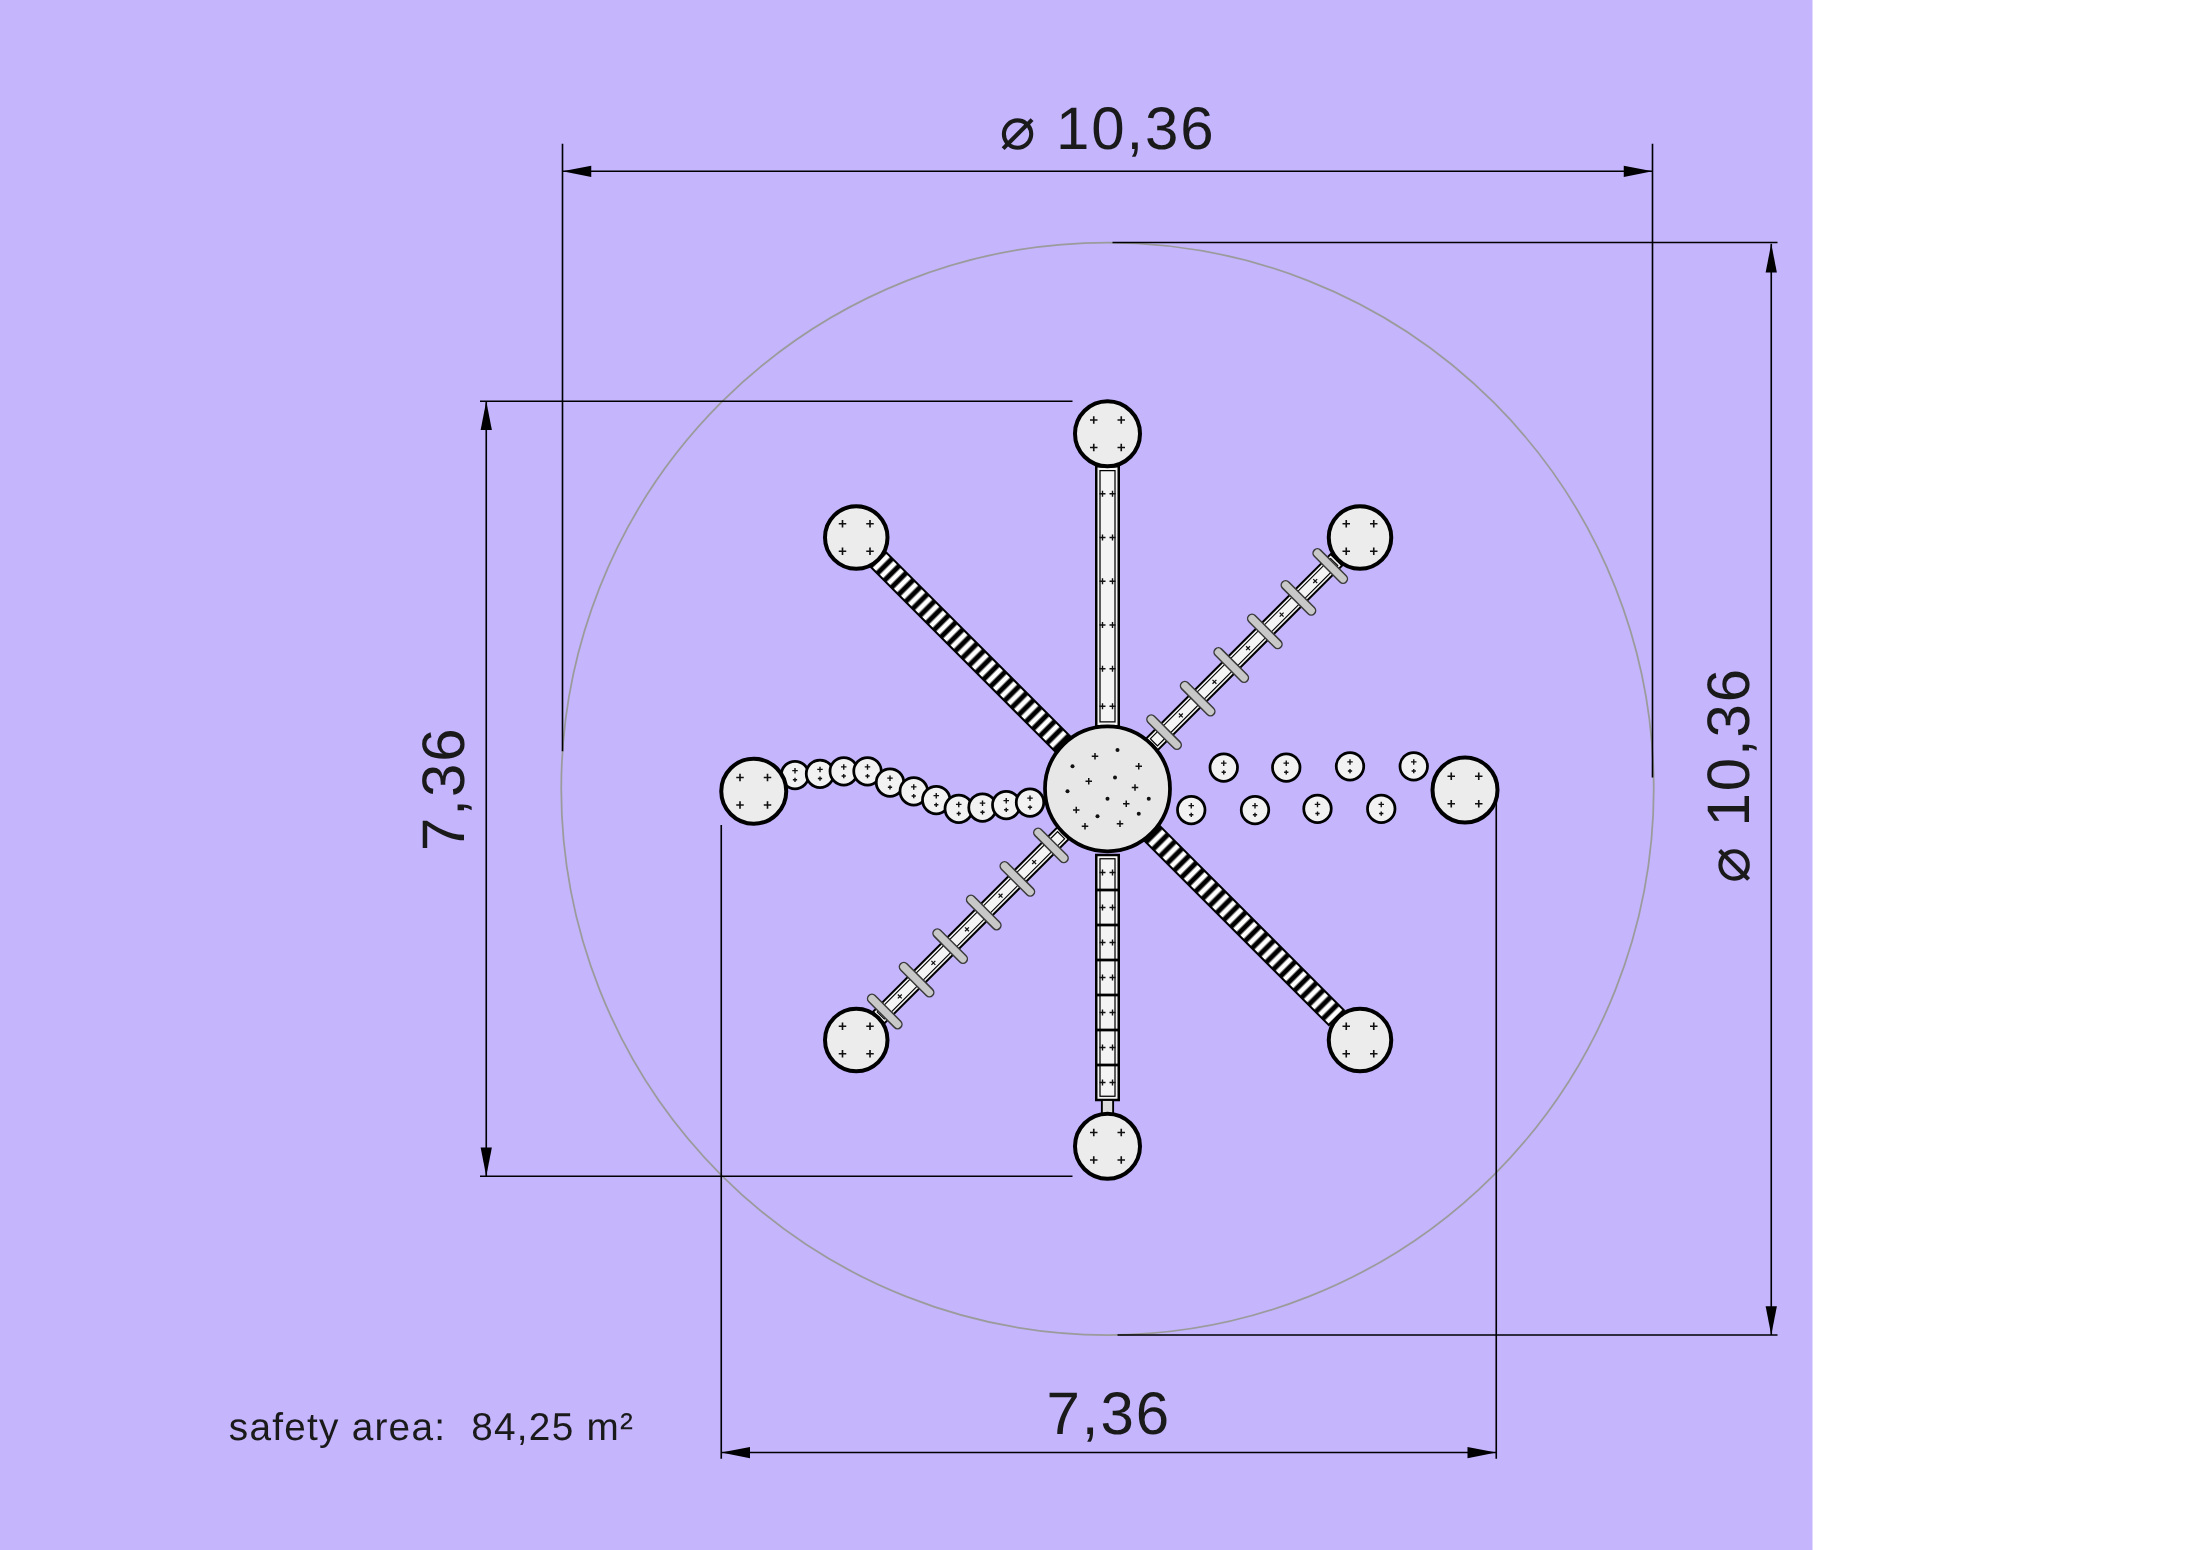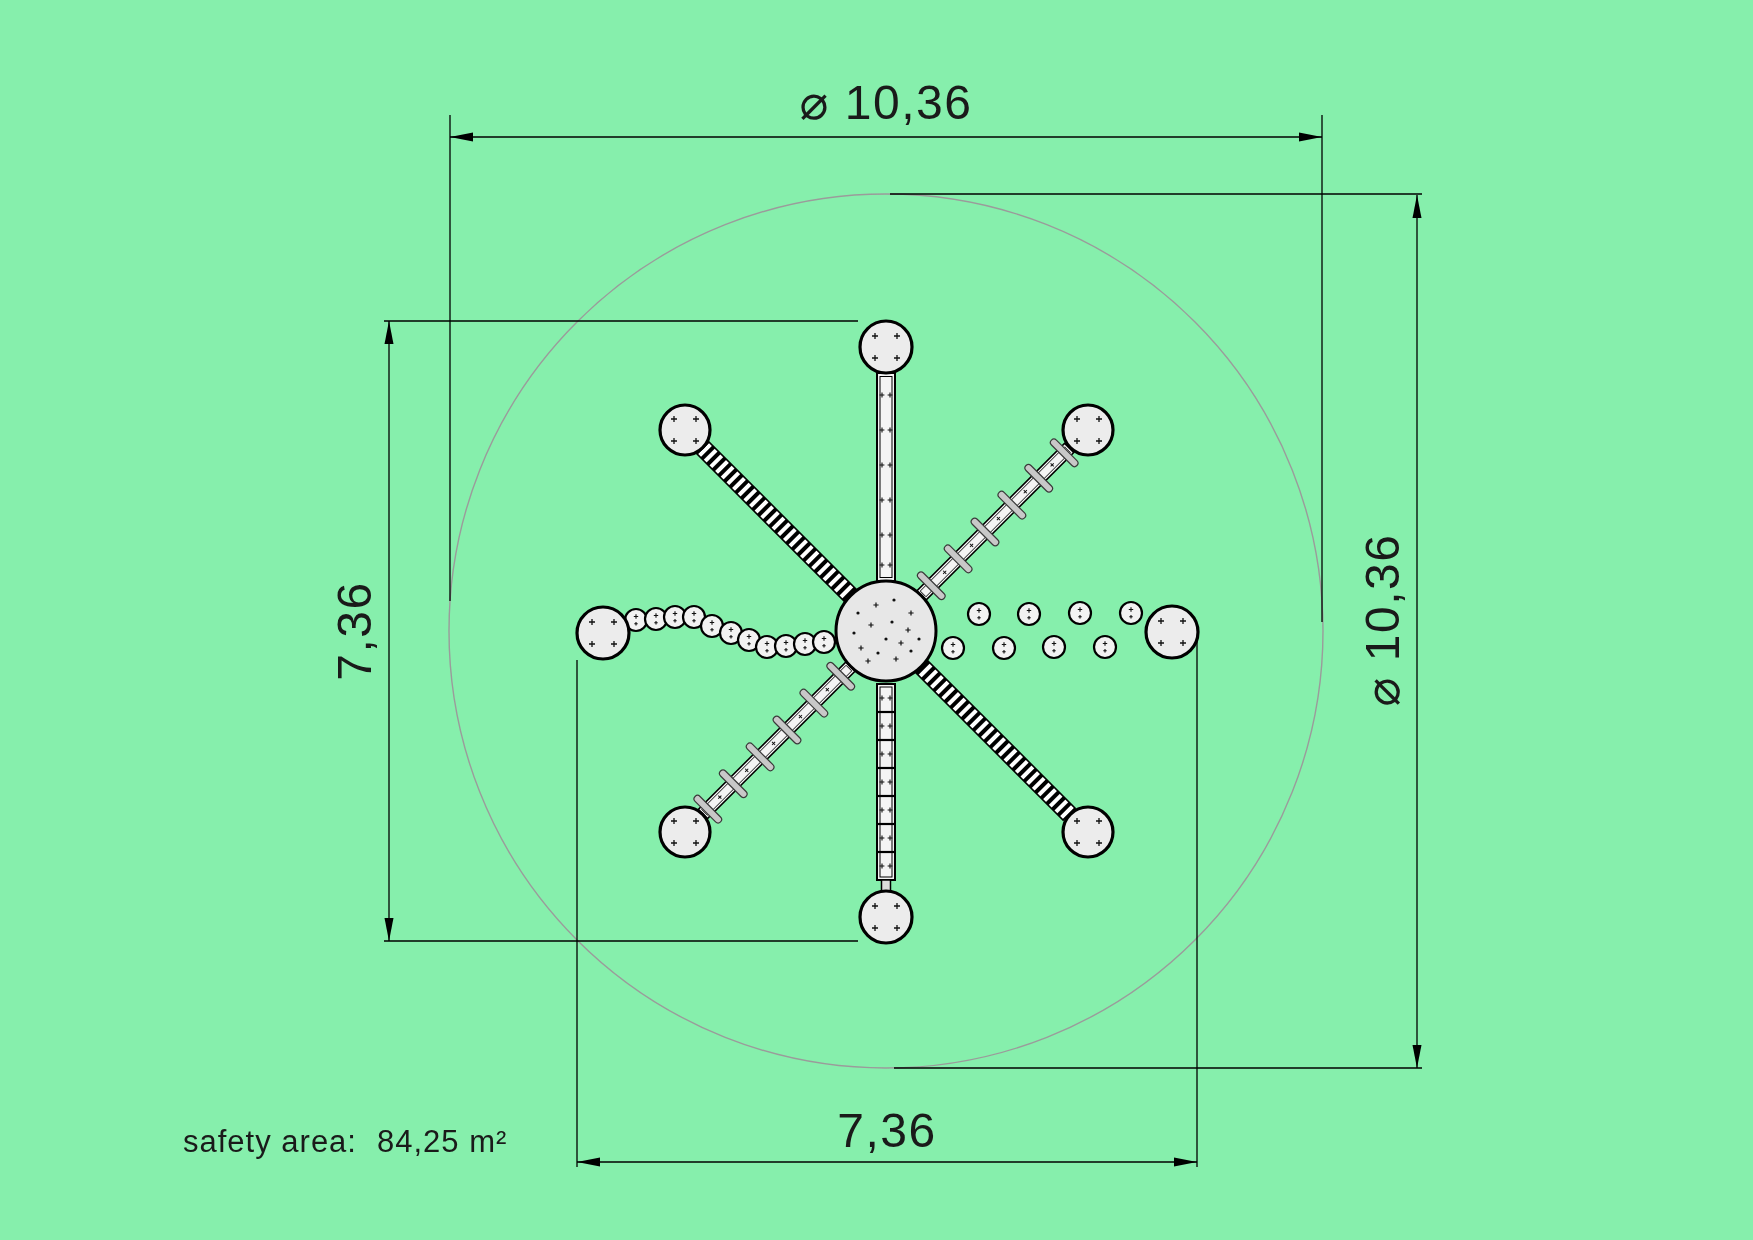--- a/index.html
+++ b/index.html
@@ -5,21 +5,21 @@
   :root{
     --line:#000000;
     --guide:#9b9b9b;
     --platform_fill:#ececec;
     --hub_fill:#e7e7e7;
     --pod_fill:#f2f2f2;
     --rung_fill:#c8c8c8;
     --text:#1a1a1a;
   }
   html,body{margin:0;padding:0;background:#ffffff;}
-  .page{width:1753px;height:1240px;position:relative;background:#86efac;overflow:hidden;}
+  .page{width:1450px;height:1240px;position:relative;background:#c4b5fd;overflow:hidden;}
   svg{display:block;}
   .thin{stroke:var(--line);stroke-width:1.3;fill:none;}
   .guide{stroke:var(--guide);stroke-width:1.4;fill:none;}
   .arrow{fill:var(--line);stroke:none;}
   .dimtext{
     font-family:"Liberation Sans","DejaVu Sans",sans-serif;
     font-size:48px;letter-spacing:1.5px;fill:var(--text);font-weight:400;
   }
   .notetext{
     font-family:"Liberation Sans","DejaVu Sans",sans-serif;

